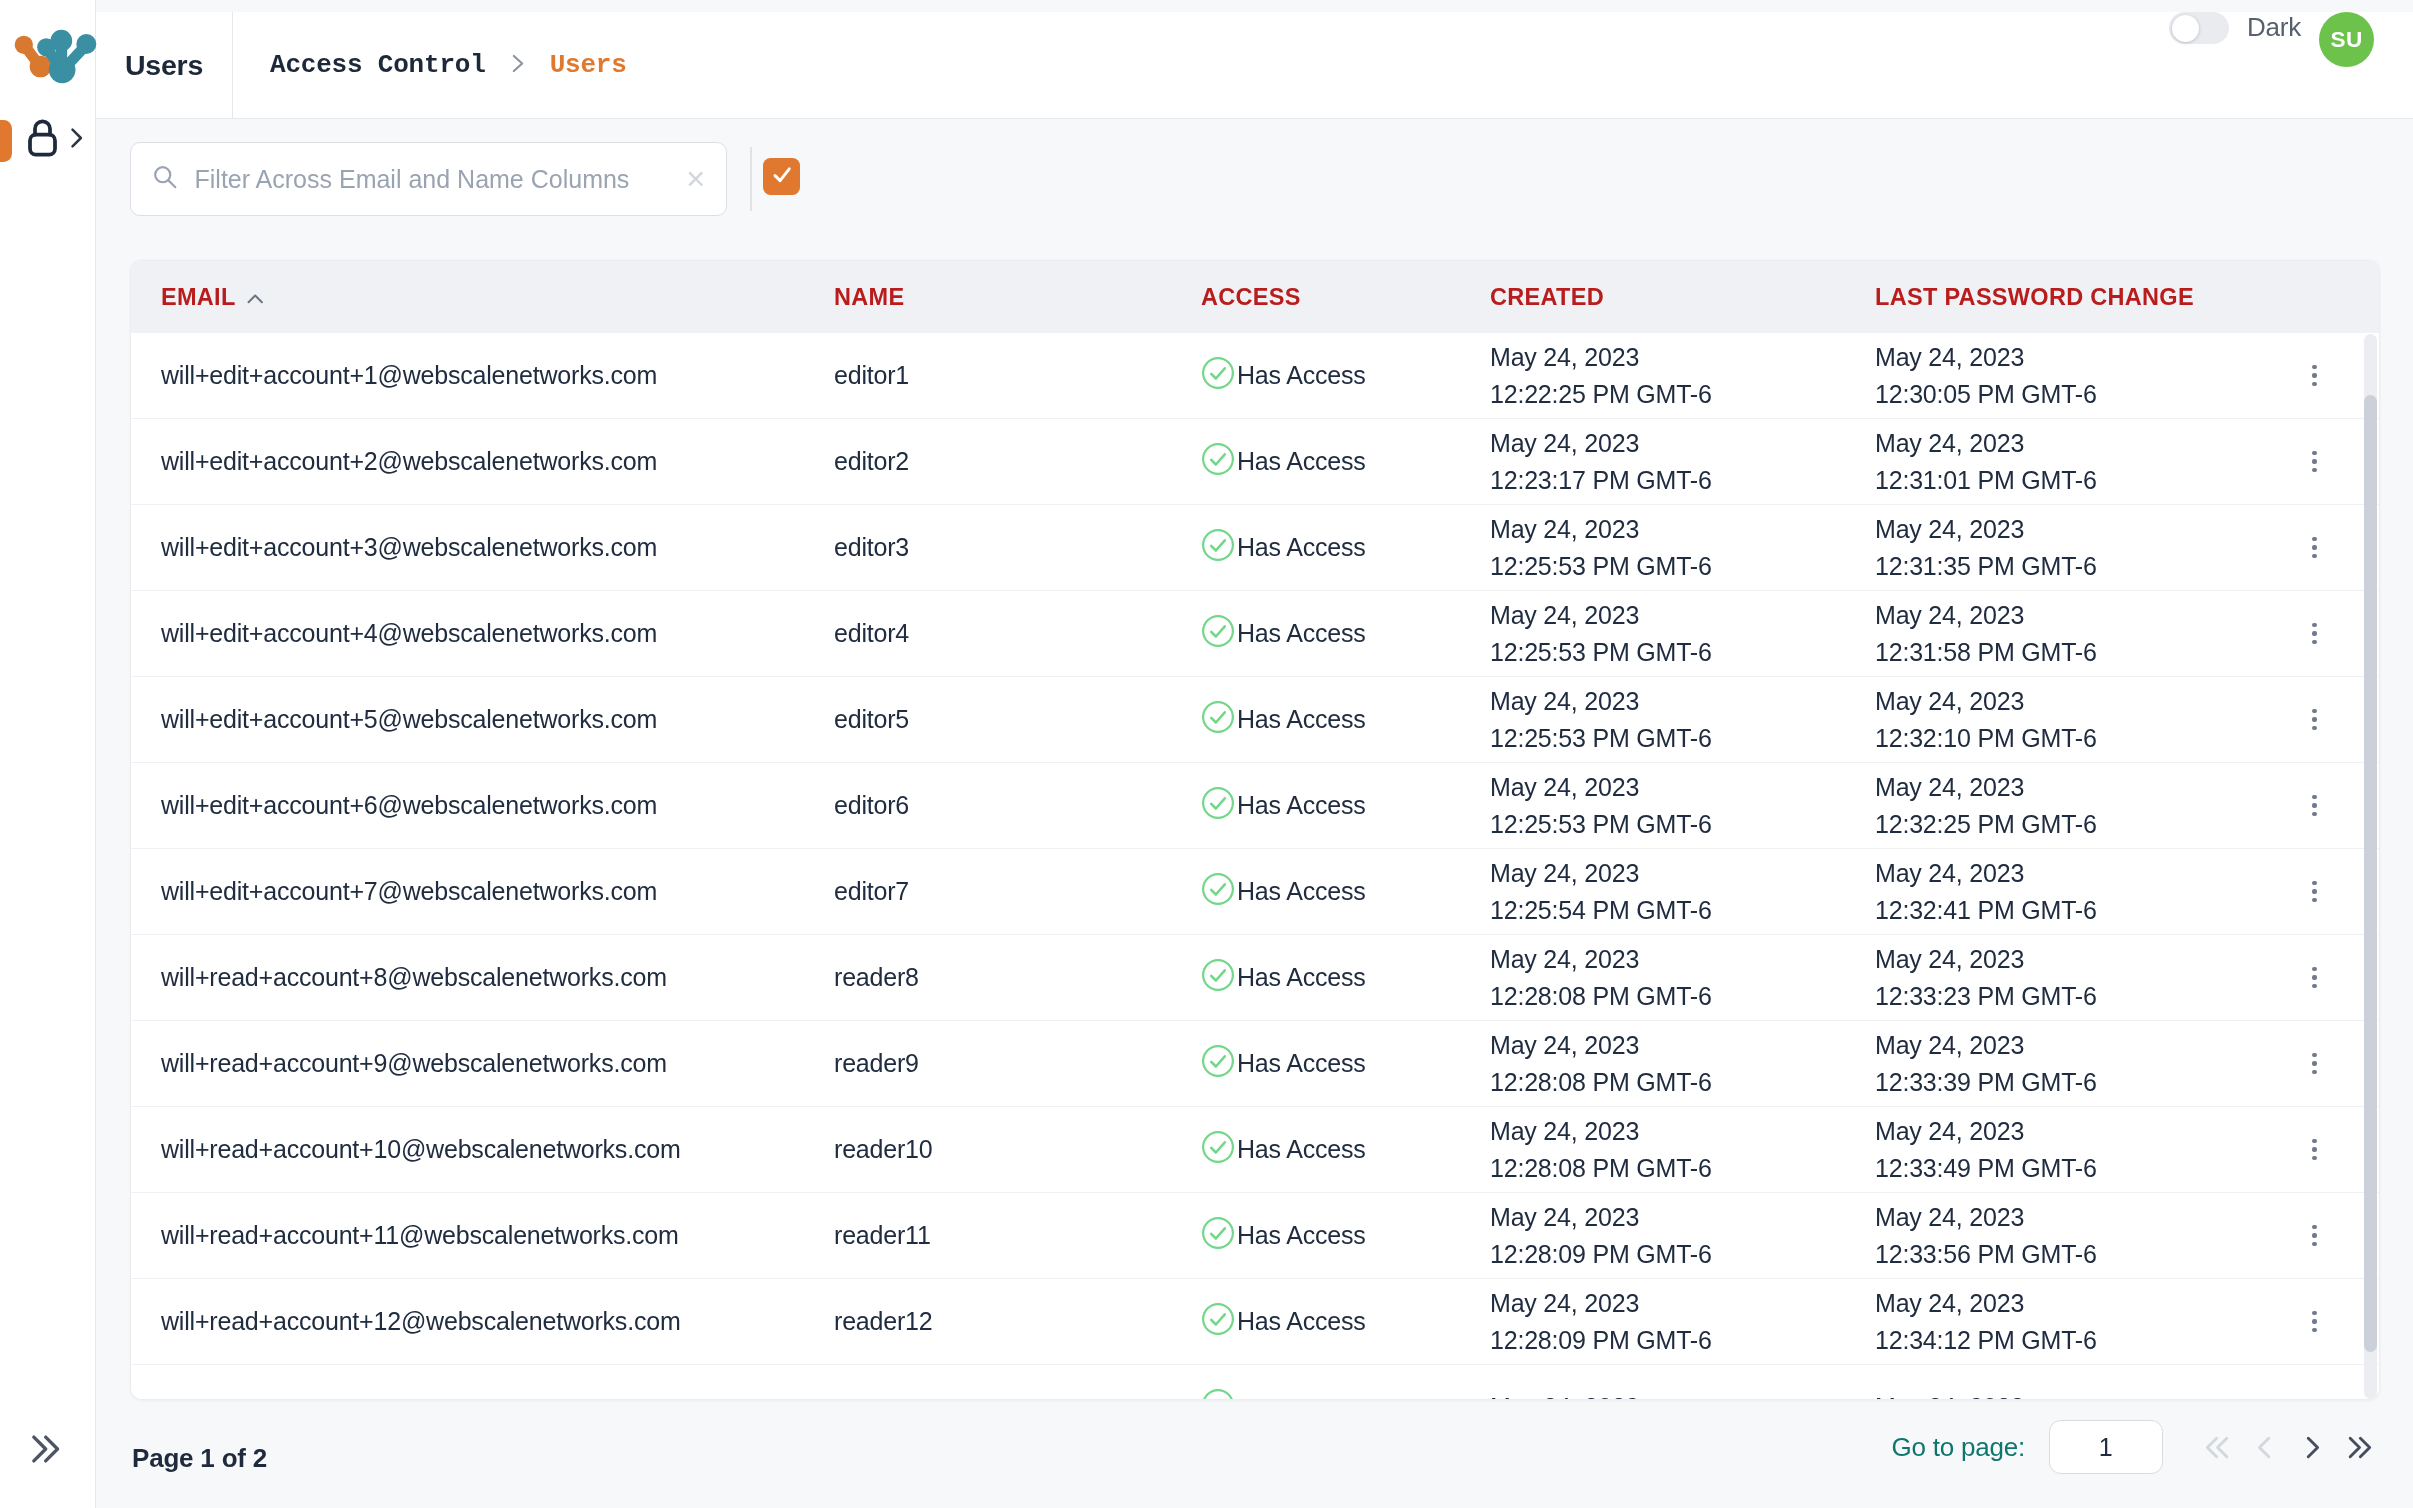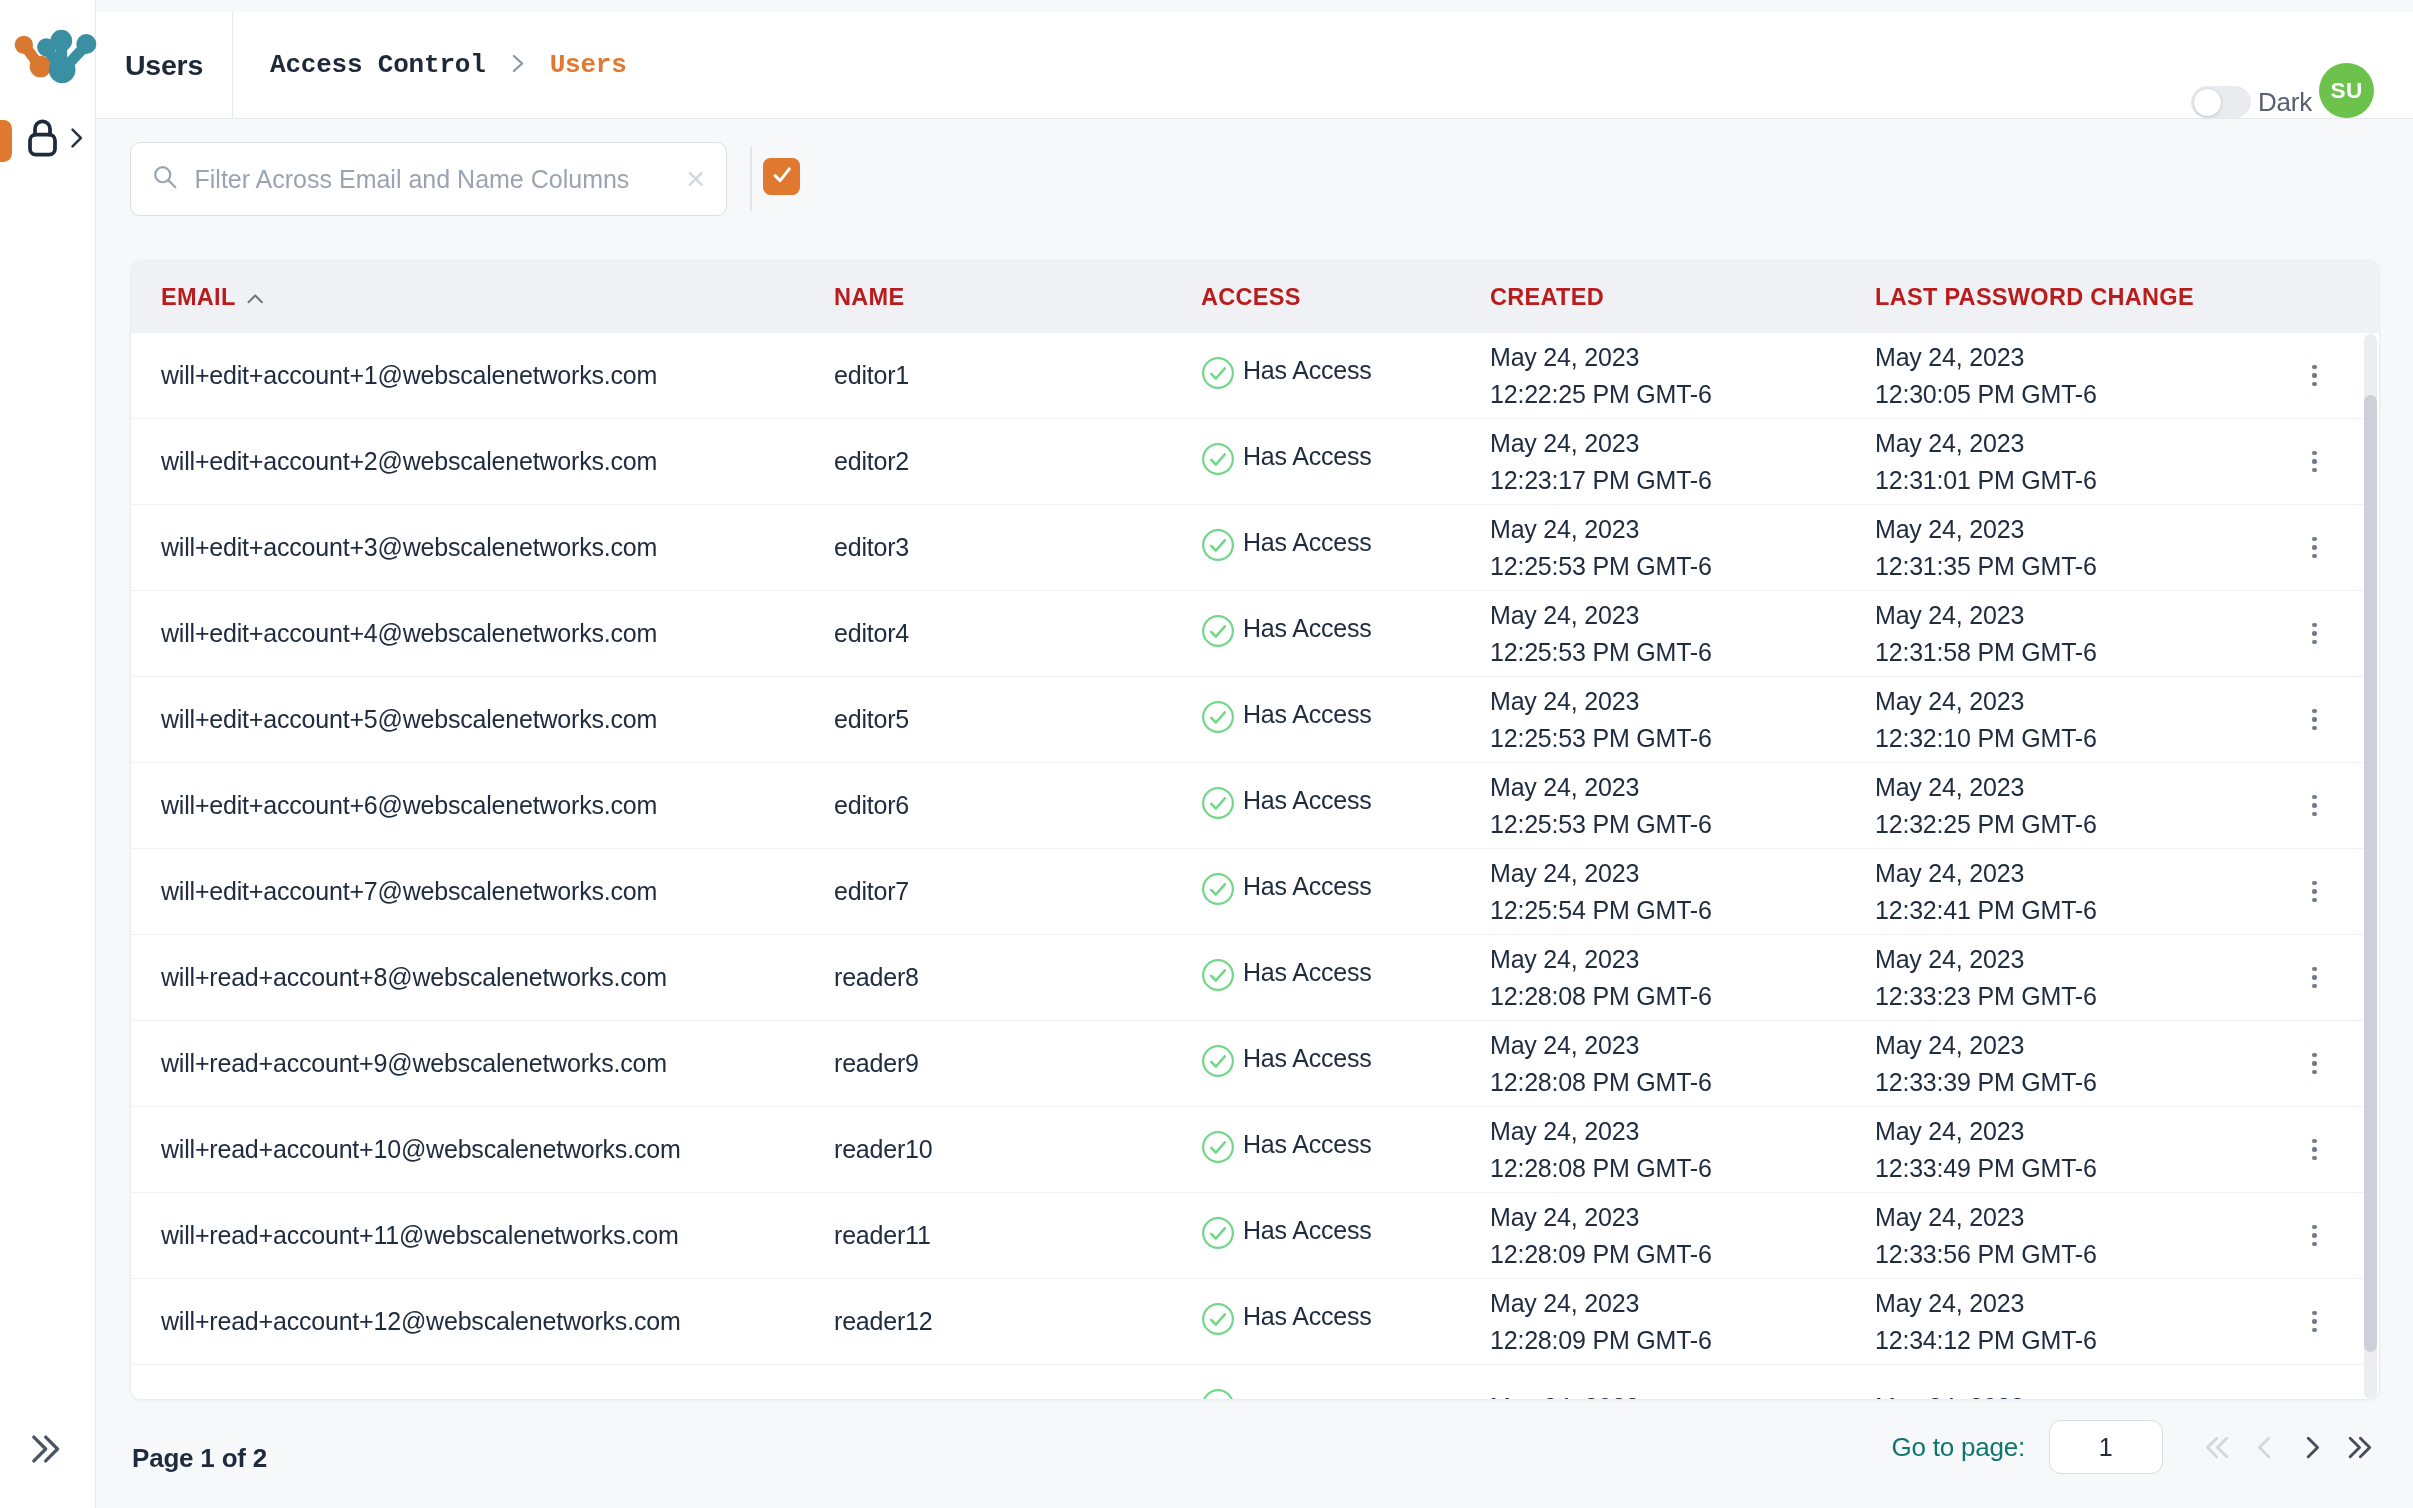--- a/index.html
+++ b/index.html
@@ -40,21 +40,21 @@
   .header-section-title {
     width:137px; height:100%; display:flex; align-items:center; justify-content:center;
     border-right:1.7px solid #e6e8ec;
     font-size:28.5px; font-weight:bold; color:#1d2939;
   }
   .breadcrumb { display:flex; align-items:center; gap:22px; margin-left:37px;font-family:Liberation Mono, monospace; }
   .breadcrumb-parent { font-size:26px; font-weight:bold; color:#1d2939; cursor:pointer; }
   .breadcrumb-current { font-size:26px; font-weight:bold; color:#e0792f; }
   .header-right {
     position:absolute; right:40px; top:0; height:100%;
-    display:flex; align-items:flex-end; gap:7px;
+    display:flex; align-items:flex-start; gap:18px;
   }
   .toggle {
     width:60px; height:32px; border-radius:16px; background:#e9ebef;
     position:relative; cursor:pointer;
   }
   .toggle-knob {
     position:absolute; left:3.4px; top:2.5px; width:27px; height:27px; border-radius:50%;
     background:#ffffff; box-shadow:0 0.8px 3.4px rgba(30,40,60,.25);
   }
   .toggle-label { font-size:26px; color:#56606f; }
@@ -105,21 +105,21 @@
   .col-created { width:385px; flex:none; }
   .col-lpc     { width:411px; flex:none; }
   .col-actions { width:57px;  flex:none; display:flex; justify-content:center; }
   .th-email-wrap { display:inline-flex; align-items:center; gap:10px; cursor:pointer; }
 
   .trow {
     display:flex; align-items:center; height:86px;
     border-bottom:1.7px solid #eff1f4; font-size:25px; color:#202c3f;
     background:#fff;
   }
-  .access-cell { display:flex; gap:8px; }
+  .access-cell { display:flex; align-items:center; gap:2px; }
   .dt { line-height:37px; font-size:25px; }
   .kebab {
     display:flex; flex-direction:column; align-items:center; gap:4.2px;
     padding:8.4px 11.7px; cursor:pointer;
   }
   .kebab span { width:4.2px; height:4.2px; border-radius:50%; background:#6f7a8b; }
 
   .scroll-track {
     position:absolute; right:1.7px; top:73px; width:13.4px; height:1065px;
     background:#ebedf1; border-radius:6.7px;

